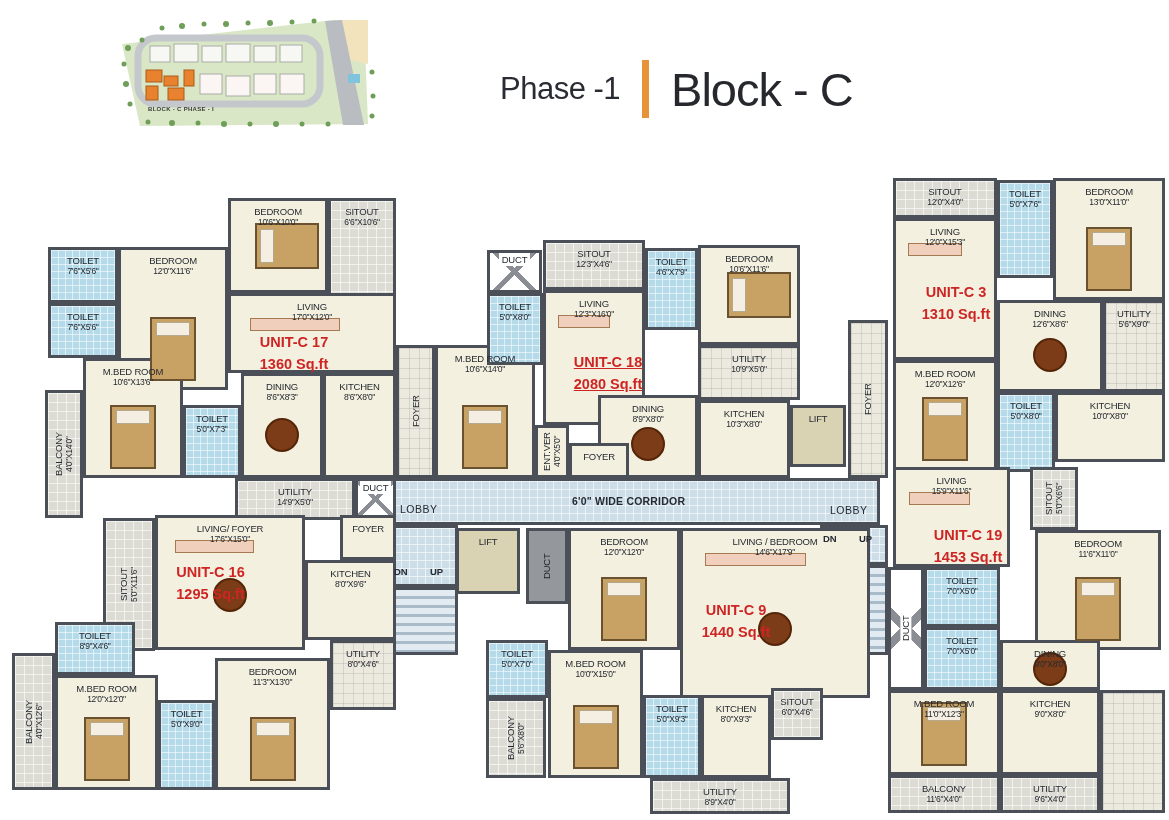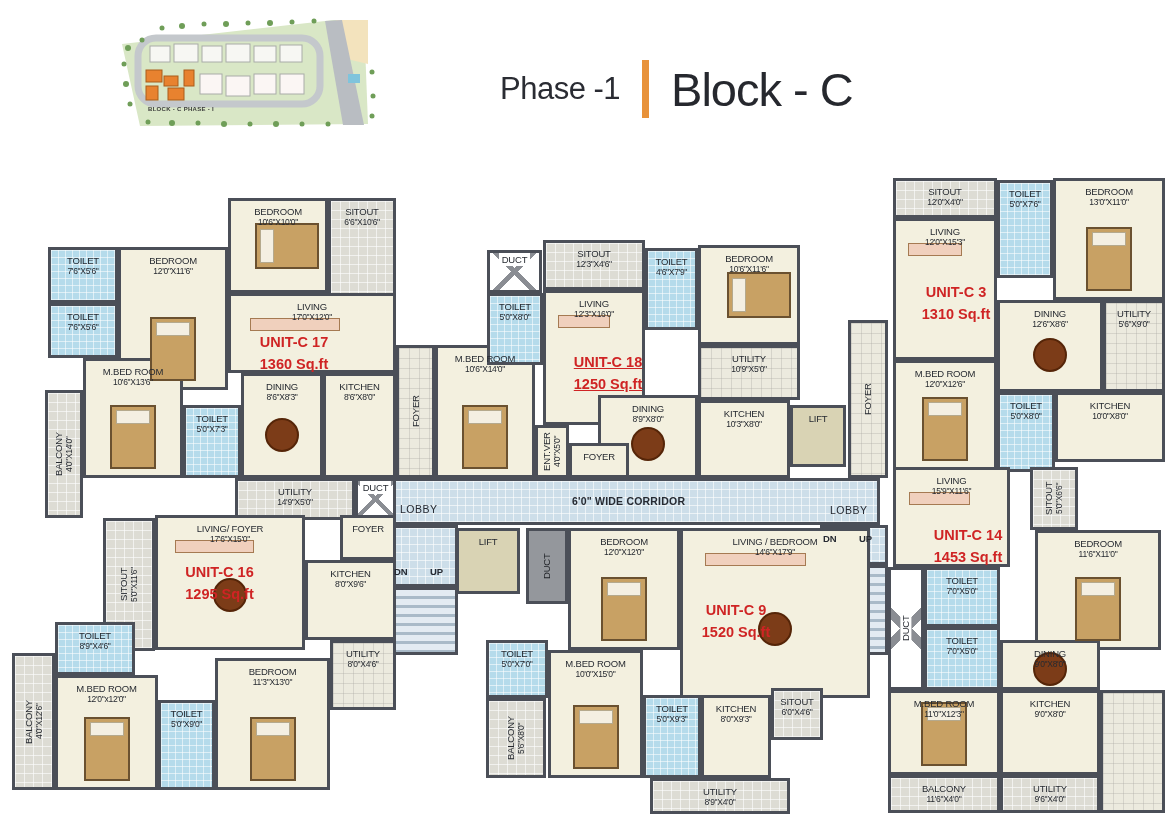--- a/index.html
+++ b/index.html
@@ -560,35 +560,35 @@
           <div class="rn">UTILITY</div>
           <div class="rd">8'0"X4'6"</div>
         </div>
       </div>
       <div class="unit-label" style="left: 238px; top: 332px;">
         <div>UNIT-C 17</div>
         <div>1360 Sq.ft</div>
       </div>
       <div class="unit-label" style="left: 552px; top: 352px; text-decoration: underline;">
         <div>UNIT-C 18</div>
-        <div>1250 Sq.ft</div>
+        <div>2080 Sq.ft</div>
       </div>
       <div class="unit-label" style="left: 900px; top: 282px;">
         <div>UNIT-C 3</div>
         <div>1310 Sq.ft</div>
       </div>
       <div class="unit-label" style="left: 912px; top: 525px;">
-        <div>UNIT-C 14</div>
+        <div>UNIT-C 19</div>
         <div>1453 Sq.ft</div>
       </div>
       <div class="unit-label" style="left: 680px; top: 600px;">
         <div>UNIT-C 9</div>
-        <div>1520 Sq.ft</div>
-      </div>
-      <div class="unit-label" style="left: 151px; top: 562px; padding-left: 25px;">
+        <div>1440 Sq.ft</div>
+      </div>
+      <div class="unit-label" style="left: 142px; top: 562px; padding-left: 25px;">
         <div>UNIT-C 16</div>
         <div>1295 Sq.ft</div>
       </div>
       <div class="tlabel corr" style="left: 572px; top: 495px;">6'0" WIDE CORRIDOR</div>
       <div class="tlabel lobby" style="left: 400px; top: 503px;">LOBBY</div>
       <div class="tlabel lobby" style="left: 830px; top: 504px;">LOBBY</div>
       <div class="tlabel dnup" style="left: 394px; top: 566px;">DN</div>
       <div class="tlabel dnup" style="left: 430px; top: 566px;">UP</div>
       <div class="tlabel dnup" style="left: 823px; top: 533px;">DN</div>
       <div class="tlabel dnup" style="left: 859px; top: 533px;">UP</div>

